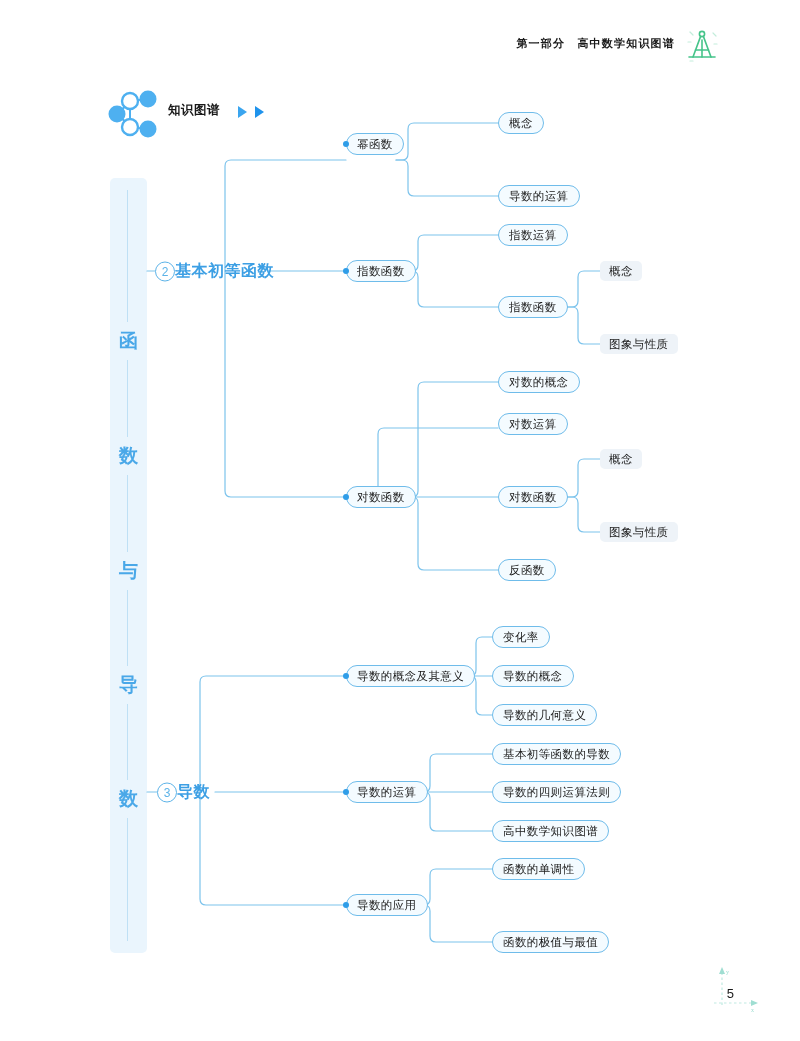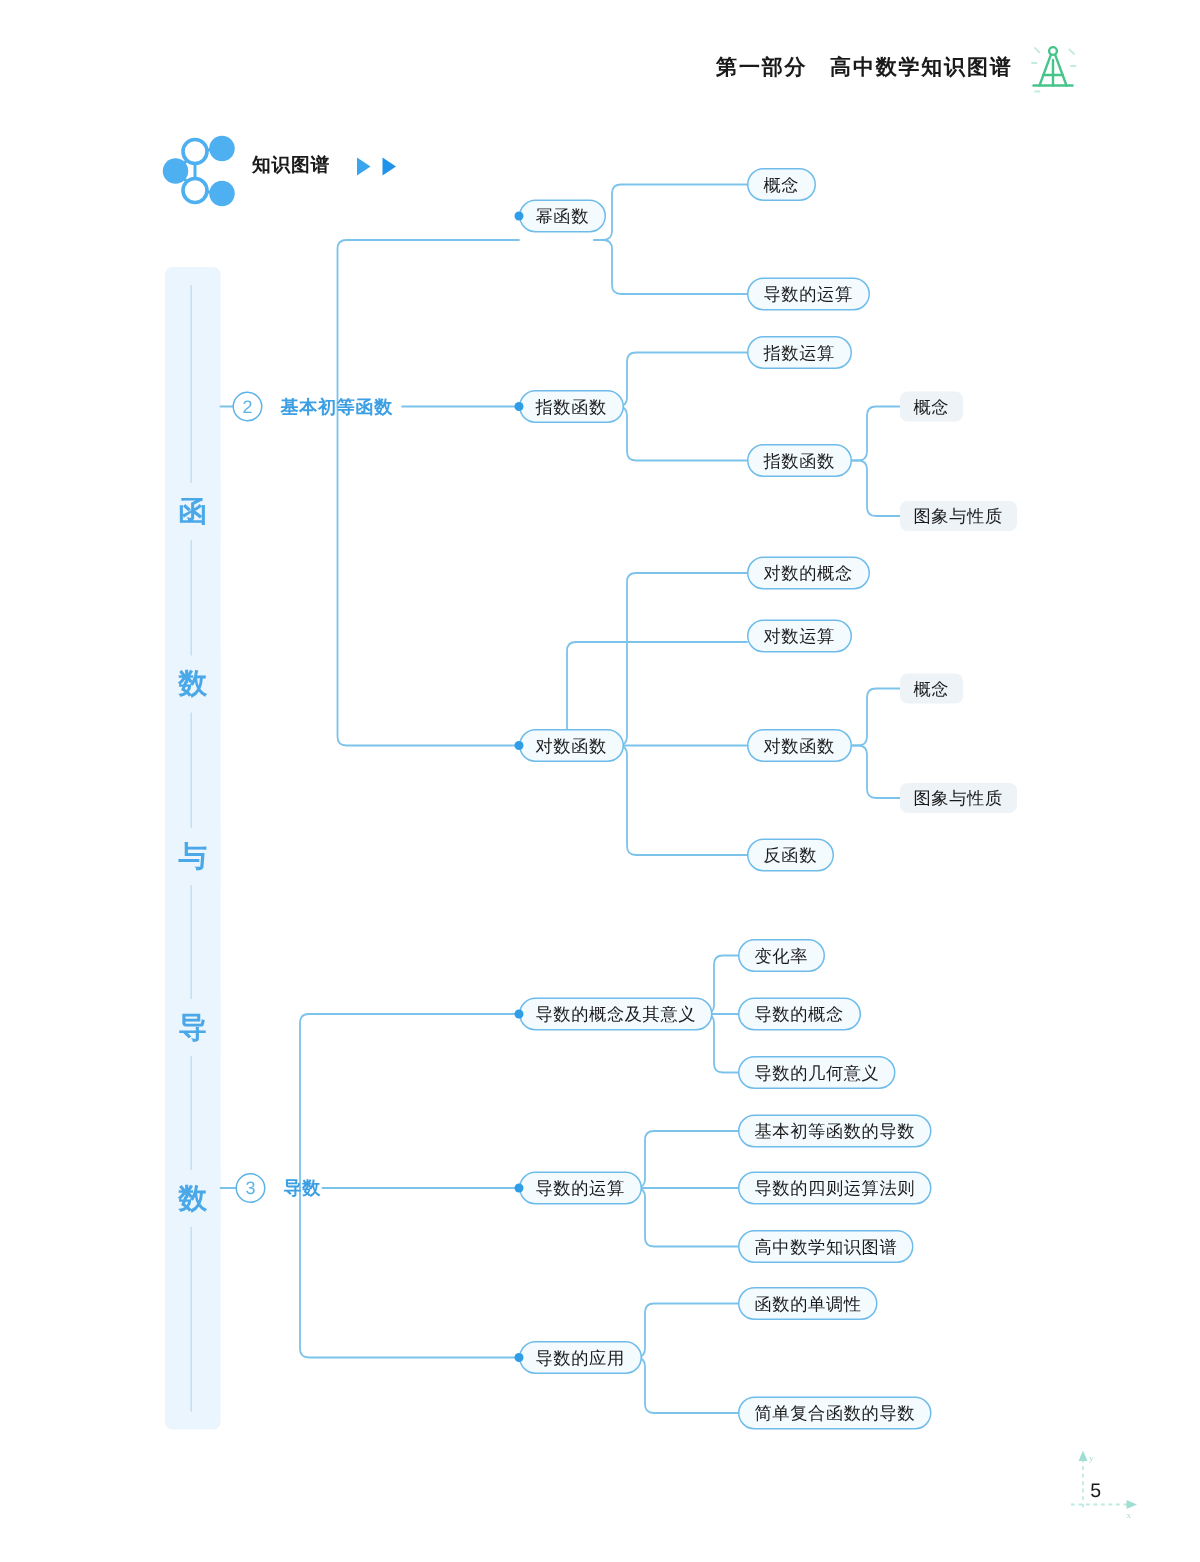--- a/index.html
+++ b/index.html
@@ -11,21 +11,21 @@
     position:relative;
     overflow:hidden;
   }
 
   
   #header {
     position:absolute; left:0; top:0; width:800px; height:78px;
   }
   #header-title {
     position:absolute; right:125px; top:36px;
-    font-size:14px; font-weight:bold; letter-spacing:1.2px;
+    font-size:11px; font-weight:bold; letter-spacing:1.2px;
     color:#1a1a1a; white-space:nowrap;
     font-family:"Liberation Sans","DejaVu Sans",sans-serif;
   }
   #compass-icon {
     position:absolute; right:78px; top:26px; width:40px; height:40px;
   }
 
   
   #kg-badge { position:absolute; left:104px; top:86px; width:240px; height:56px; }
   #kg-icon  { position:absolute; left:0; top:2px; width:58px; height:52px; }
@@ -93,21 +93,21 @@
   
   .sec-head { position:absolute; transform:translateY(-50%); display:flex; align-items:center; }
   .sec-num {
     width:20px; height:20px; border-radius:50%;
     border:1.3px solid #5cb3e8; color:#5cb3e8;
     font-size:12px; display:flex; align-items:center; justify-content:center;
     font-family:"Liberation Sans","DejaVu Sans",sans-serif;
     background:#ffffff;
   }
   .sec-label {
-    margin-left:12px; font-size:12px; font-weight:bold; color:#3c9fe4;
+    margin-left:0; font-size:16px; font-weight:bold; color:#3c9fe4;
     font-family:"Liberation Sans","DejaVu Sans",sans-serif;
     letter-spacing:.5px; white-space:nowrap;
   }
 
   
   #page-number {
     position:absolute; right:66px; bottom:40px;
     font-size:13px; color:#1a1a1a;
     font-family:"Liberation Sans","DejaVu Sans",sans-serif;
   }
@@ -302,21 +302,21 @@
 </div>
 
 <div class="node boxed" style="left:346px; top:905px">
   <span class="node-dot"></span>
   <span>导数的应用</span>
 </div>
 <div class="node boxed" style="left:492px; top:869px">
   <span>函数的单调性</span>
 </div>
 <div class="node boxed" style="left:492px; top:942px">
-  <span>简单复合函数的导数</span>
+  <span>函数的极值与最值</span>
 </div>
 
 <svg id="axis-deco" viewBox="0 0 50 48">
   <g stroke="#bfeae2" stroke-width="1.2" fill="none" stroke-dasharray="2.5 2.5">
     <line x1="12" y1="40" x2="12" y2="6"></line>
     <line x1="4" y1="38" x2="44" y2="38"></line>
   </g>
   <polygon points="12,2 9,9 15,9" fill="#9fded2"></polygon>
   <polygon points="48,38 41,35 41,41" fill="#9fded2"></polygon>
   <text x="16" y="9" font-size="6" fill="#9fded2" font-family="Liberation Serif, serif">y</text>

